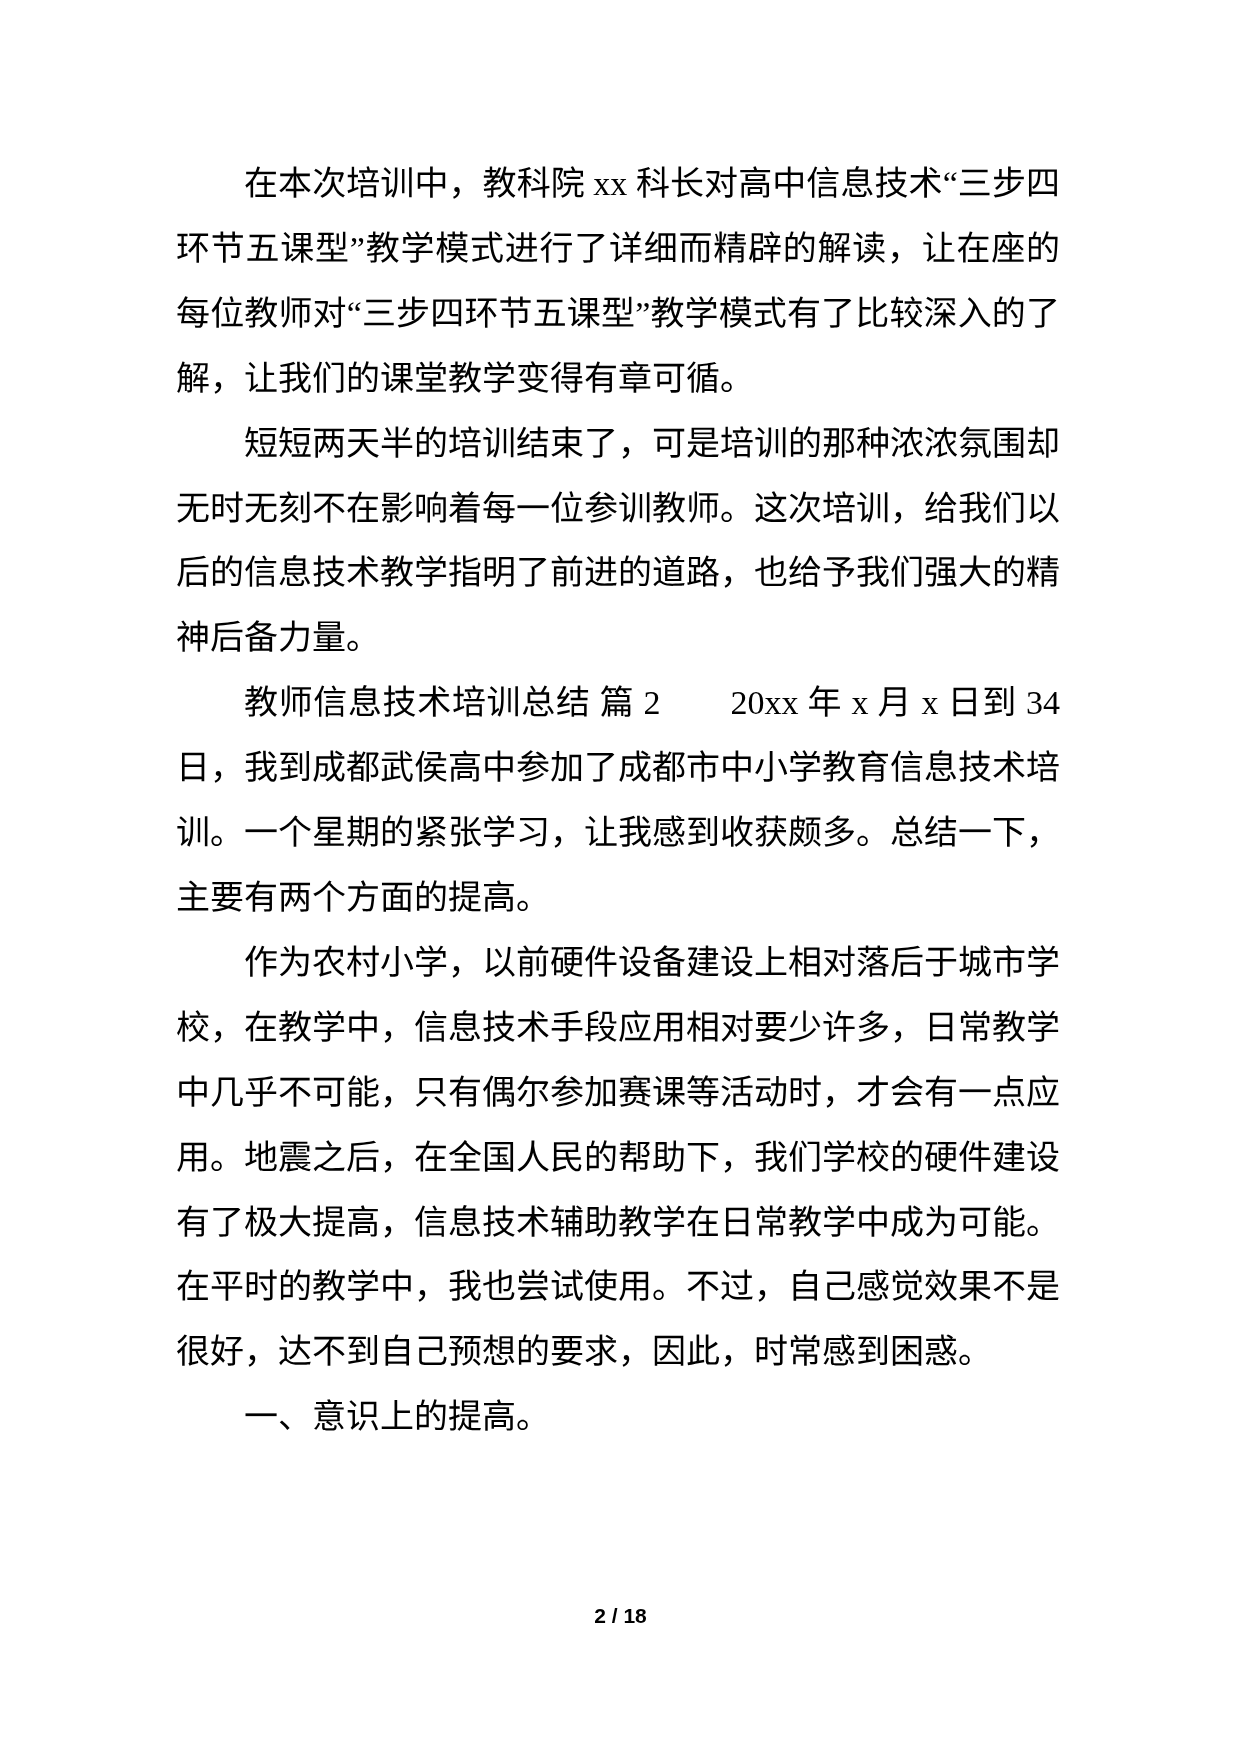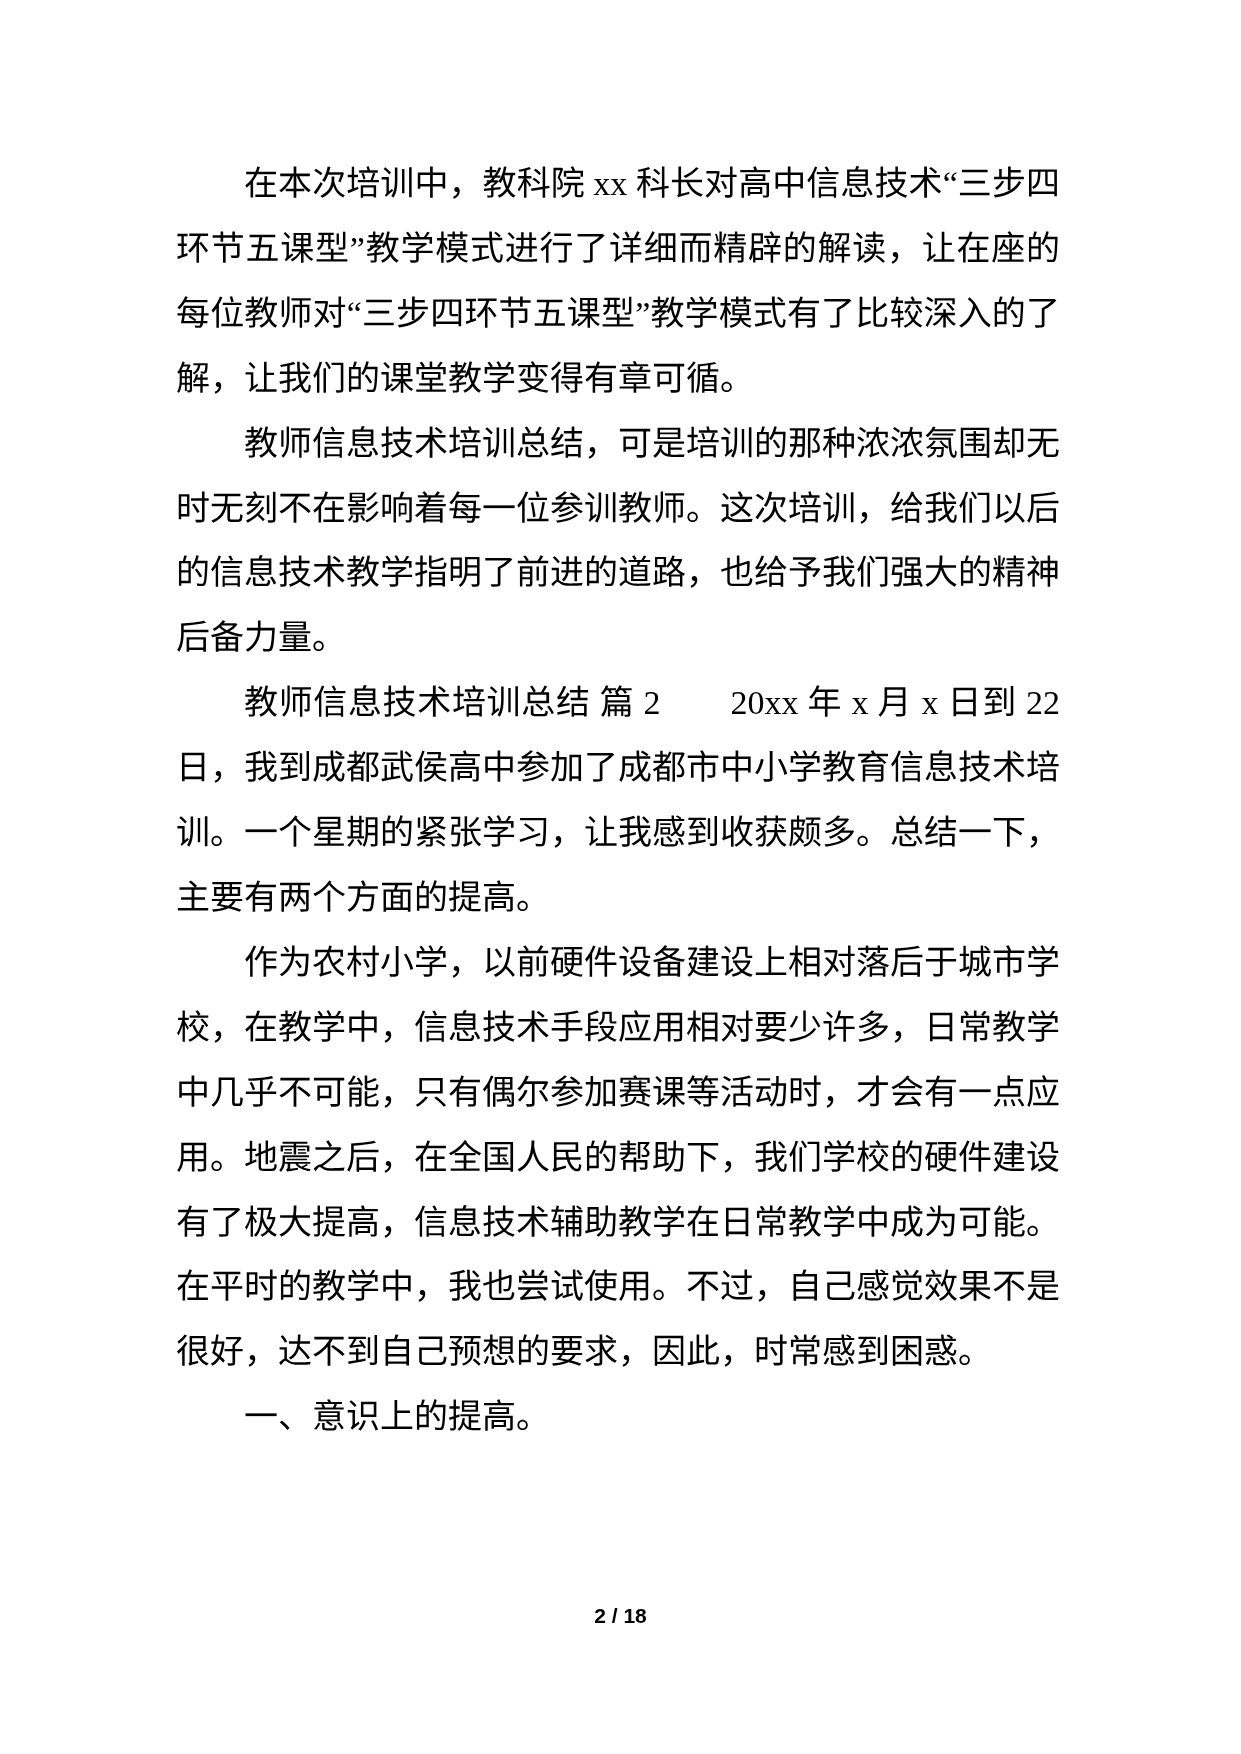--- a/index.html
+++ b/index.html
@@ -43,21 +43,21 @@
     line-height: 30px;
     color: #000000;
     text-align: center;
   }
 </style>
 </head>
 <body>
 
 <div class="doc-body">
   <p>在本次培训中，教科院 xx 科长对高中信息技术“三步四环节五课型”教学模式进行了详细而精辟的解读，让在座的每位教师对“三步四环节五课型”教学模式有了比较深入的了解，让我们的课堂教学变得有章可循。</p>
-  <p>教师信息技术培训总结，可是培训的那种浓浓氛围却无时无刻不在影响着每一位参训教师。这次培训，给我们以后的信息技术教学指明了前进的道路，也给予我们强大的精神后备力量。</p>
-  <p>教师信息技术培训总结 篇 2　　20xx 年 x 月 x 日到 22 日，我到成都武侯高中参加了成都市中小学教育信息技术培训。一个星期的紧张学习，让我感到收获颇多。总结一下，主要有两个方面的提高。</p>
+  <p>短短两天半的培训结束了，可是培训的那种浓浓氛围却无时无刻不在影响着每一位参训教师。这次培训，给我们以后的信息技术教学指明了前进的道路，也给予我们强大的精神后备力量。</p>
+  <p>教师信息技术培训总结 篇 2　　20xx 年 x 月 x 日到 34 日，我到成都武侯高中参加了成都市中小学教育信息技术培训。一个星期的紧张学习，让我感到收获颇多。总结一下，主要有两个方面的提高。</p>
   <p>作为农村小学，以前硬件设备建设上相对落后于城市学校，在教学中，信息技术手段应用相对要少许多，日常教学中几乎不可能，只有偶尔参加赛课等活动时，才会有一点应用。地震之后，在全国人民的帮助下，我们学校的硬件建设有了极大提高，信息技术辅助教学在日常教学中成为可能。在平时的教学中，我也尝试使用。不过，自己感觉效果不是很好，达不到自己预想的要求，因此，时常感到困惑。</p>
   <p>一、意识上的提高。</p>
 </div>
 
 <div class="page-footer">
   <span>2 / 18</span>
 </div>
 
 </body></html>

